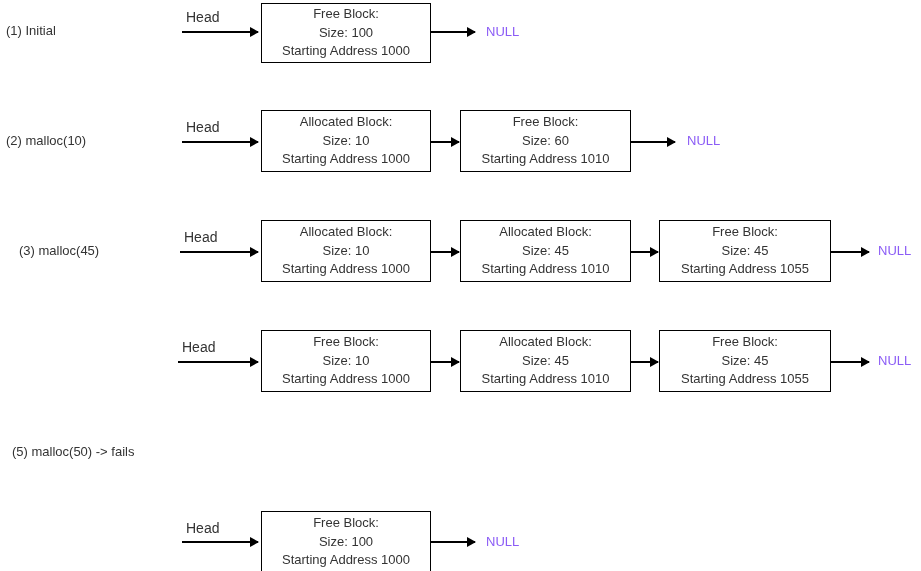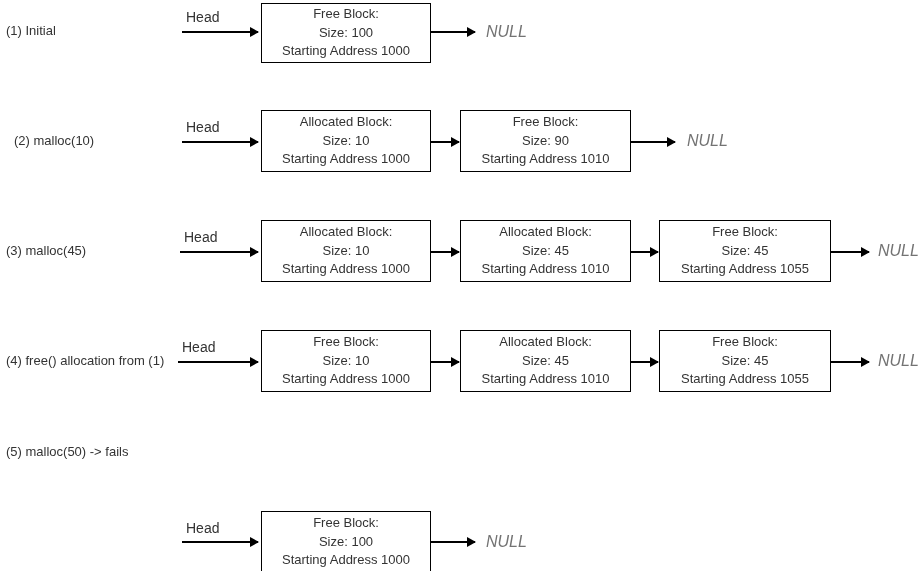--- a/index.html
+++ b/index.html
@@ -63,61 +63,60 @@
   }
   .head-label {
     position: absolute;
     font-size: 14px;
     line-height: 15px;
     color: #333333;
     white-space: nowrap;
   }
   .null-label {
     position: absolute;
-    font-size: 16px;
+    font-size: 13px;
     line-height: 15px;
-    color: #737373;
+    color: #8b5cf6;
     white-space: nowrap;
-    font-style: italic;
   }
 </style>
 </head>
 <body>
 
 <div id="canvas">
 
   <div class="row-label" style="left:6px; top:23px;">(1) Initial</div>
   <div class="head-label" style="left:186px; top:10px;">Head</div>
   <div class="arrow" style="left:182px; top:31px; width:76px;"></div>
   <div class="block" style="left:261px; top:3px; width:170px; height:60px;">
     <span class="ln">Free Block:</span>
     <span class="ln">Size: 100</span>
     <span class="ln">Starting Address 1000</span>
   </div>
   <div class="arrow" style="left:431px; top:31px; width:44px;"></div>
   <div class="null-label" style="left:486px; top:24px;">NULL</div>
 
-  <div class="row-label" style="left:14px; top:133px;">(2) malloc(10)</div>
+  <div class="row-label" style="left:6px; top:133px;">(2) malloc(10)</div>
   <div class="head-label" style="left:186px; top:120px;">Head</div>
   <div class="arrow" style="left:182px; top:141px; width:76px;"></div>
   <div class="block" style="left:261px; top:110px; width:170px; height:62px;">
     <span class="ln">Allocated Block:</span>
     <span class="ln">Size: 10</span>
     <span class="ln">Starting Address 1000</span>
   </div>
   <div class="arrow" style="left:431px; top:141px; width:28px;"></div>
   <div class="block" style="left:460px; top:110px; width:171px; height:62px;">
     <span class="ln">Free Block:</span>
-    <span class="ln">Size: 90</span>
+    <span class="ln">Size: 60</span>
     <span class="ln">Starting Address 1010</span>
   </div>
   <div class="arrow" style="left:631px; top:141px; width:44px;"></div>
   <div class="null-label" style="left:687px; top:133px;">NULL</div>
 
-  <div class="row-label" style="left:6px; top:243px;">(3) malloc(45)</div>
+  <div class="row-label" style="left:19px; top:243px;">(3) malloc(45)</div>
   <div class="head-label" style="left:184px; top:230px;">Head</div>
   <div class="arrow" style="left:180px; top:251px; width:78px;"></div>
   <div class="block" style="left:261px; top:220px; width:170px; height:62px;">
     <span class="ln">Allocated Block:</span>
     <span class="ln">Size: 10</span>
     <span class="ln">Starting Address 1000</span>
   </div>
   <div class="arrow" style="left:431px; top:251px; width:28px;"></div>
   <div class="block" style="left:460px; top:220px; width:171px; height:62px;">
     <span class="ln">Allocated Block:</span>
@@ -126,21 +125,20 @@
   </div>
   <div class="arrow" style="left:631px; top:251px; width:27px;"></div>
   <div class="block" style="left:659px; top:220px; width:172px; height:62px;">
     <span class="ln">Free Block:</span>
     <span class="ln">Size: 45</span>
     <span class="ln">Starting Address 1055</span>
   </div>
   <div class="arrow" style="left:831px; top:251px; width:38px;"></div>
   <div class="null-label" style="left:878px; top:243px;">NULL</div>
 
-  <div class="row-label" style="left:6px; top:353px;">(4) free() allocation from (1)</div>
   <div class="head-label" style="left:182px; top:340px;">Head</div>
   <div class="arrow" style="left:178px; top:361px; width:80px;"></div>
   <div class="block" style="left:261px; top:330px; width:170px; height:62px;">
     <span class="ln">Free Block:</span>
     <span class="ln">Size: 10</span>
     <span class="ln">Starting Address 1000</span>
   </div>
   <div class="arrow" style="left:431px; top:361px; width:28px;"></div>
   <div class="block" style="left:460px; top:330px; width:171px; height:62px;">
     <span class="ln">Allocated Block:</span>
@@ -149,21 +147,21 @@
   </div>
   <div class="arrow" style="left:631px; top:361px; width:27px;"></div>
   <div class="block" style="left:659px; top:330px; width:172px; height:62px;">
     <span class="ln">Free Block:</span>
     <span class="ln">Size: 45</span>
     <span class="ln">Starting Address 1055</span>
   </div>
   <div class="arrow" style="left:831px; top:361px; width:38px;"></div>
   <div class="null-label" style="left:878px; top:353px;">NULL</div>
 
-  <div class="row-label" style="left:6px; top:444px;">(5) malloc(50) -&gt; fails</div>
+  <div class="row-label" style="left:12px; top:444px;">(5) malloc(50) -&gt; fails</div>
 
   <div class="head-label" style="left:186px; top:521px;">Head</div>
   <div class="arrow" style="left:182px; top:541px; width:76px;"></div>
   <div class="block" style="left:261px; top:511px; width:170px; height:62px;">
     <span class="ln">Free Block:</span>
     <span class="ln">Size: 100</span>
     <span class="ln">Starting Address 1000</span>
   </div>
   <div class="arrow" style="left:431px; top:541px; width:44px;"></div>
   <div class="null-label" style="left:486px; top:534px;">NULL</div>

